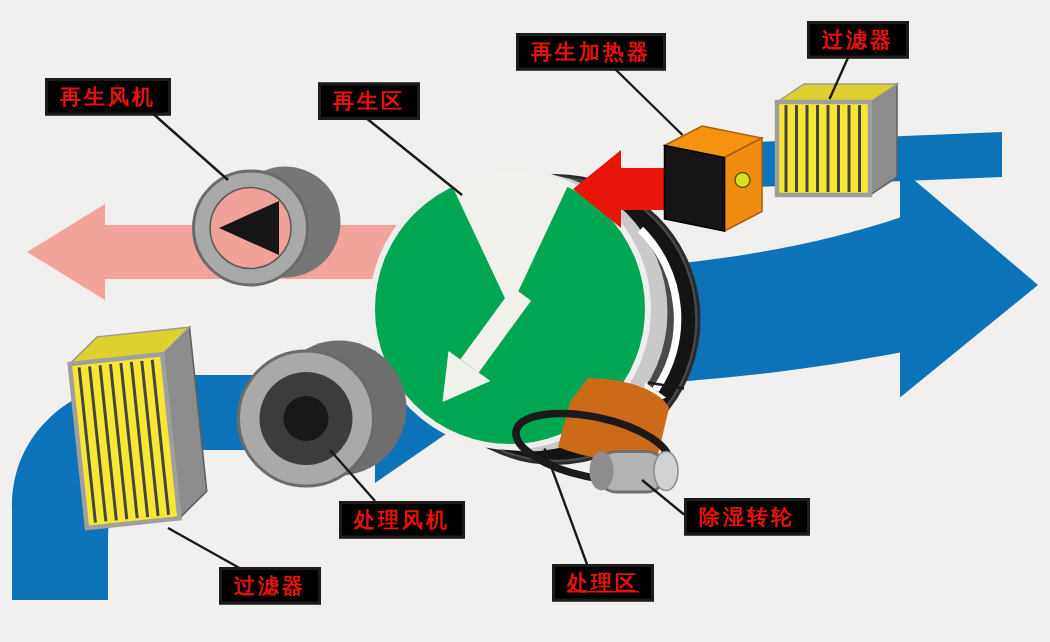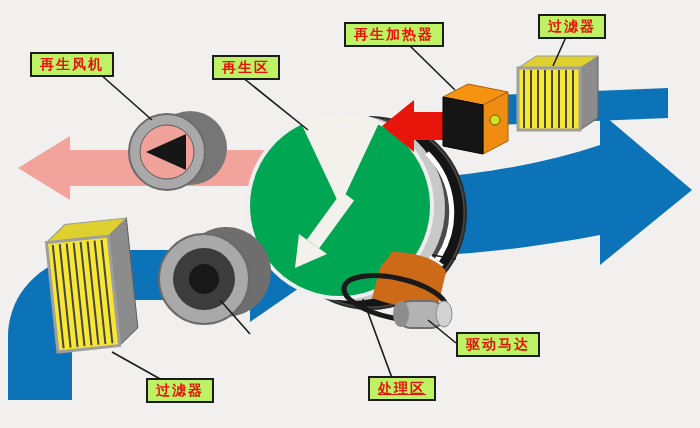--- a/index.html
+++ b/index.html
@@ -1,19 +1,19 @@
 <!DOCTYPE html>
 <html><head>
 <meta charset="utf-8">
 <style>
   html,body{margin:0;padding:0;background:#ffffff;}
   #stage{position:relative;width:700px;height:428px;background:#f1f0ee;overflow:hidden;
          font-family:"Liberation Sans", sans-serif;}
   #diagram-svg{position:absolute;left:0;top:0;}
-  .lbl{position:absolute;background:#bef264;border:2px solid #1c1c1c;color:#e8120c;
+  .lbl{position:absolute;background:#000000;border:2px solid #1c1c1c;color:#e8120c;
        font-weight:bold;font-size:14px;line-height:1.35;padding:1px 8px;
        letter-spacing:2px;white-space:nowrap;z-index:5;}
 </style>
 </head>
 <body>
 
 <div id="stage">
 
   <svg id="diagram-svg" width="700" height="428" viewBox="0 0 700 428">
 
@@ -110,16 +110,17 @@
       <line x1="392" y1="378" x2="363" y2="299"></line>
       <line x1="250" y1="334" x2="220" y2="300"></line>
       <line x1="162" y1="380" x2="112" y2="352"></line>
     </g>
   </svg>
 
   <div class="lbl" style="left:212px;top:55px;">再生区</div>
   <div class="lbl" style="left:30px;top:52px;">再生风机</div>
   <div class="lbl" style="left:344px;top:22px;">再生加热器</div>
   <div class="lbl" style="left:538px;top:14px;">过滤器</div>
-  <div class="lbl" style="left:456px;top:332px;">驱动马达</div>
+  <div class="lbl" style="left:456px;top:332px;">除湿转轮</div>
   <div class="lbl" style="left:368px;top:376px;text-decoration:underline;">处理区</div>
+  <div class="lbl" style="left:226px;top:334px;">处理风机</div>
   <div class="lbl" style="left:146px;top:378px;">过滤器</div>
 </div>
 
 </body></html>

